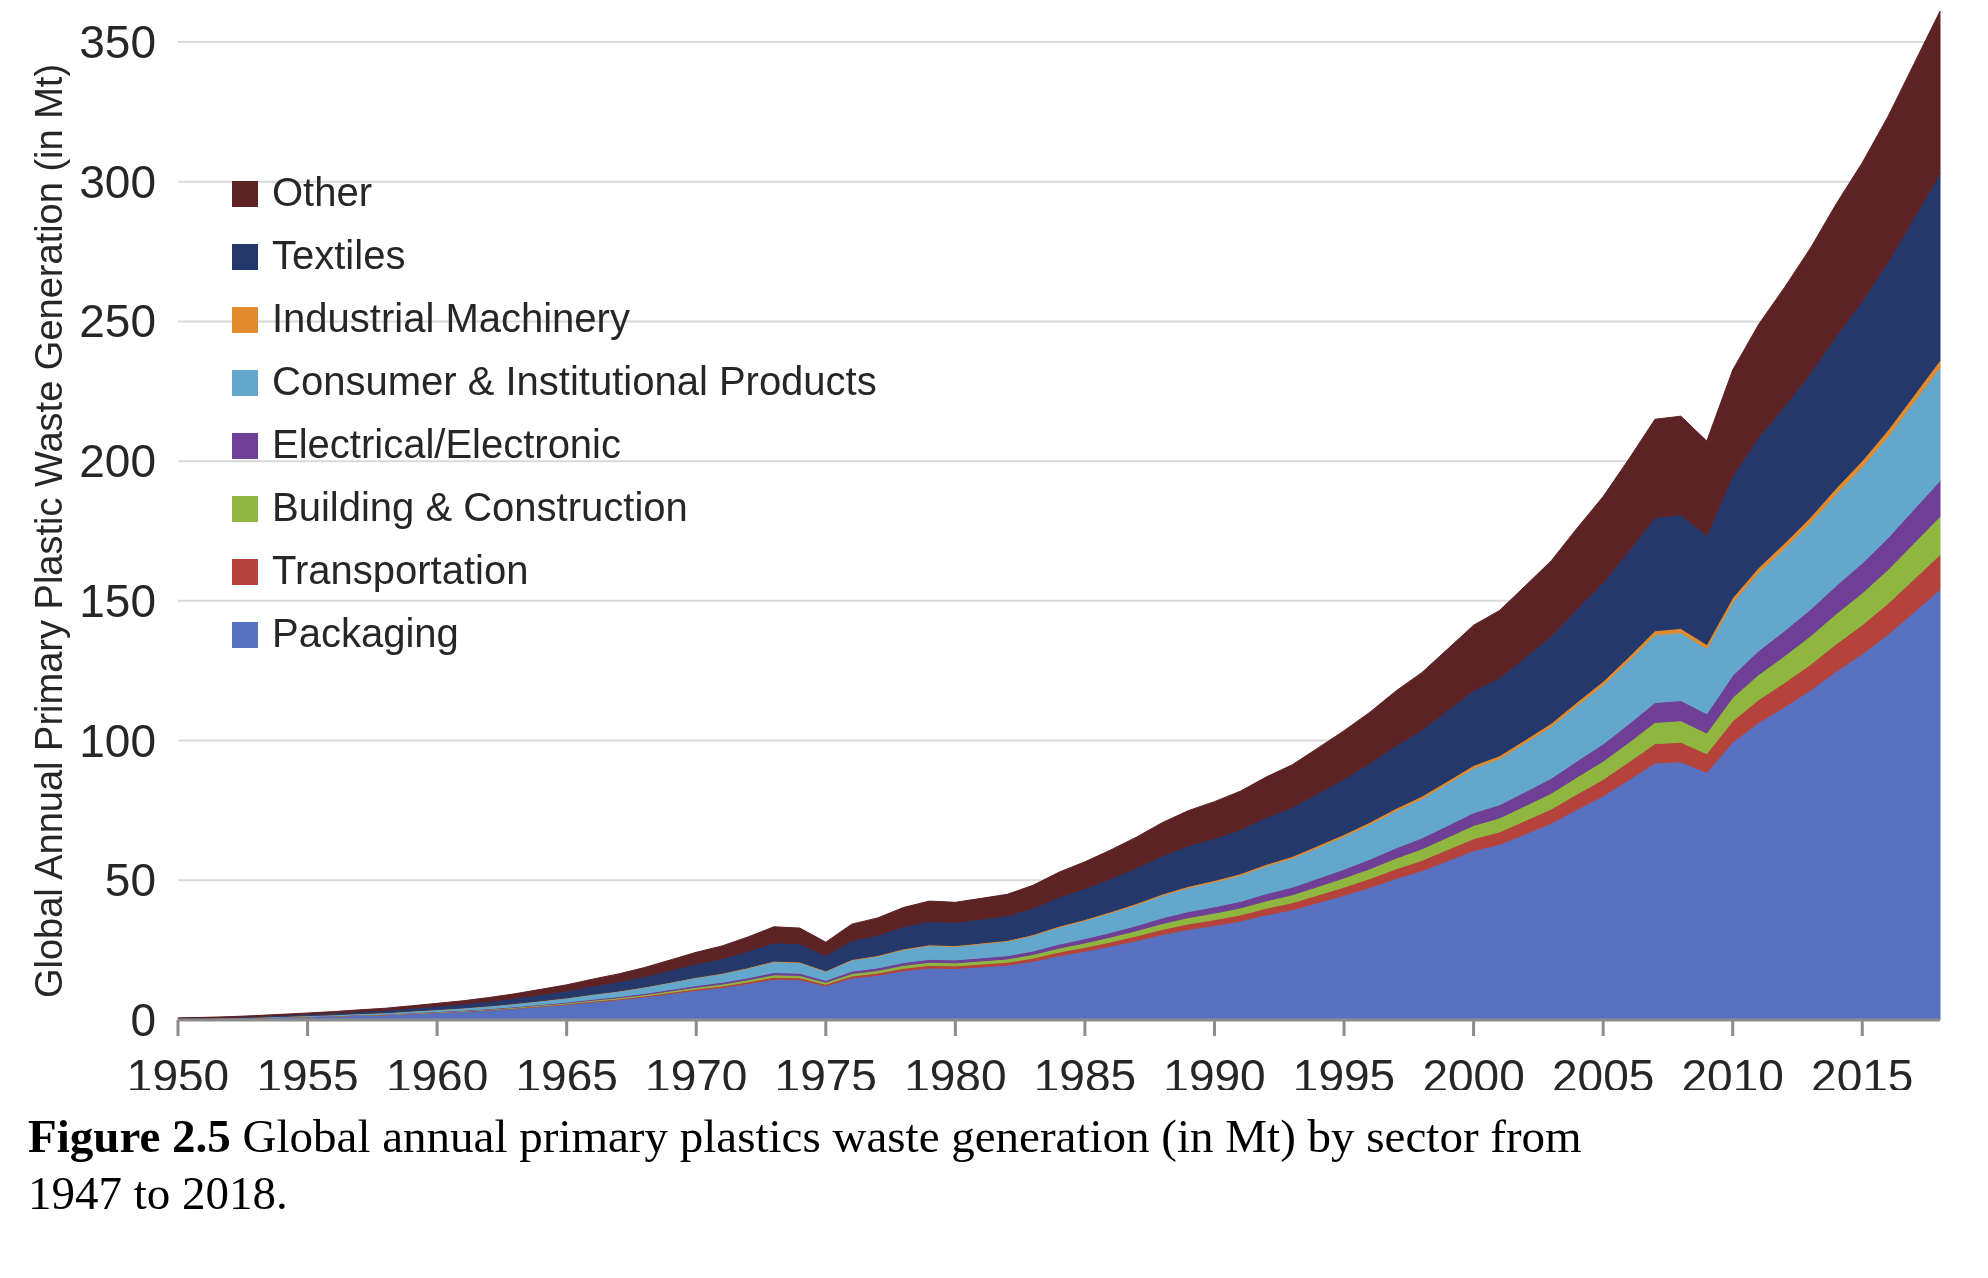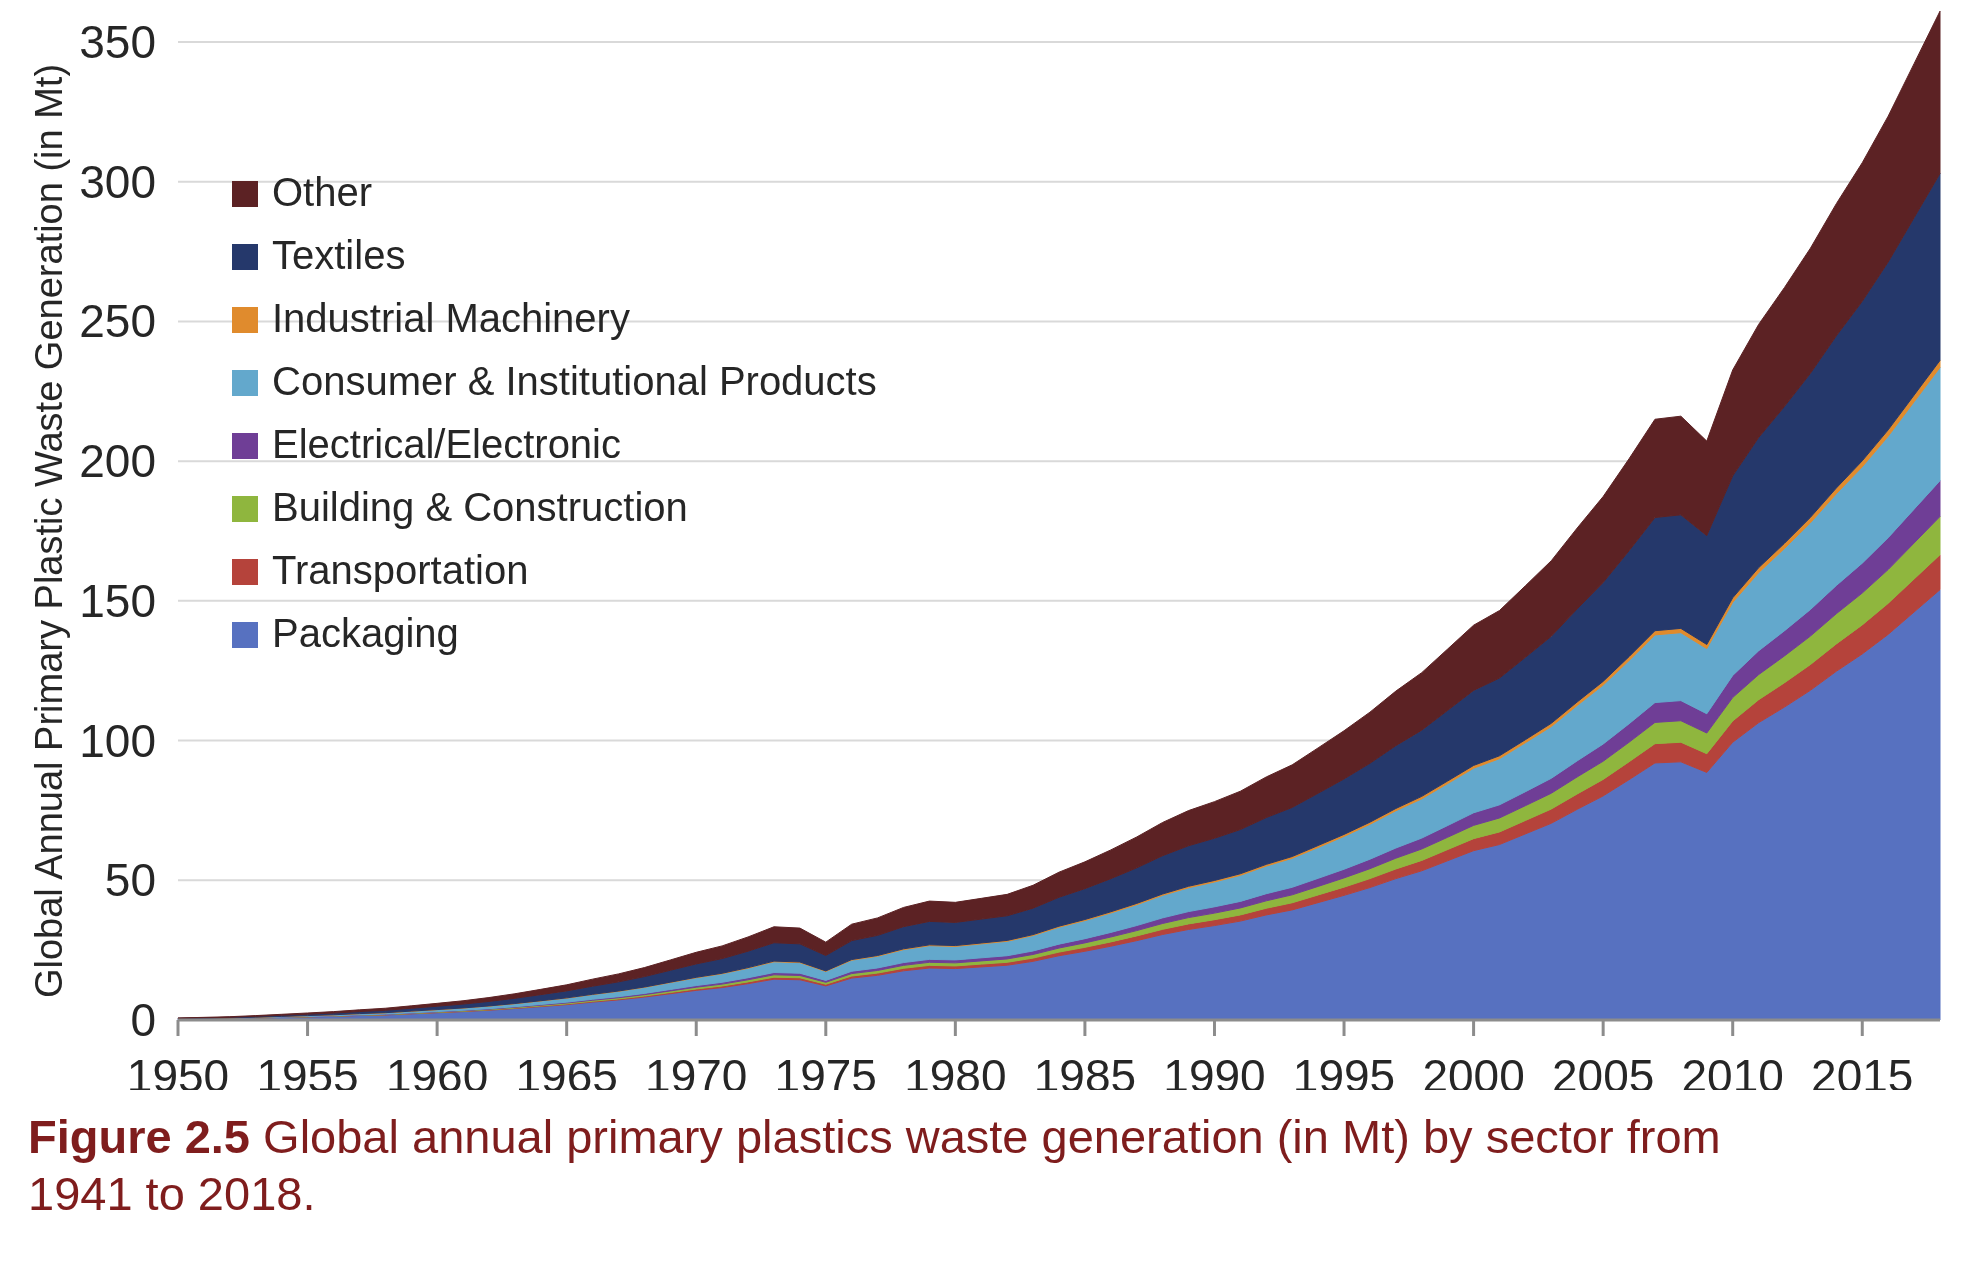--- a/index.html
+++ b/index.html
@@ -58,24 +58,24 @@
   }
   .tick-mark {
     stroke: #8c8c8c;
     stroke-width: 3;
   }
   #caption {
     position: absolute;
     left: 28px;
     top: 1108px;
     width: 1940px;
-    font-family: Liberation Sans, sans-serif;
+    font-family: Liberation Serif, serif;
     font-size: 47px;
     line-height: 1.22;
-    color: #7f1d1d;
+    color: #000000;
     text-align: justify;
     text-justify: inter-word;
   }
   #caption .caption-bold {
     font-weight: bold;
   }
   #caption .caption-line2 {
     text-align: left;
   }
 </style>
@@ -169,16 +169,16 @@
           <text x="272" y="573" class="legend-label">Transportation</text>
           <rect x="232" y="622" width="26" height="26" fill="#5771C0"></rect>
           <text x="272" y="636" class="legend-label">Packaging</text>
         </g>
     </svg>
   </div>
 
   <div id="caption">
     <span class="caption-bold">Figure 2.5</span>
     <span>Global annual primary plastics waste generation (in Mt) by sector from</span>
-    <div class="caption-line2">1941 to 2018.</div>
+    <div class="caption-line2">1947 to 2018.</div>
   </div>
 
 </div>
 
 </body></html>

